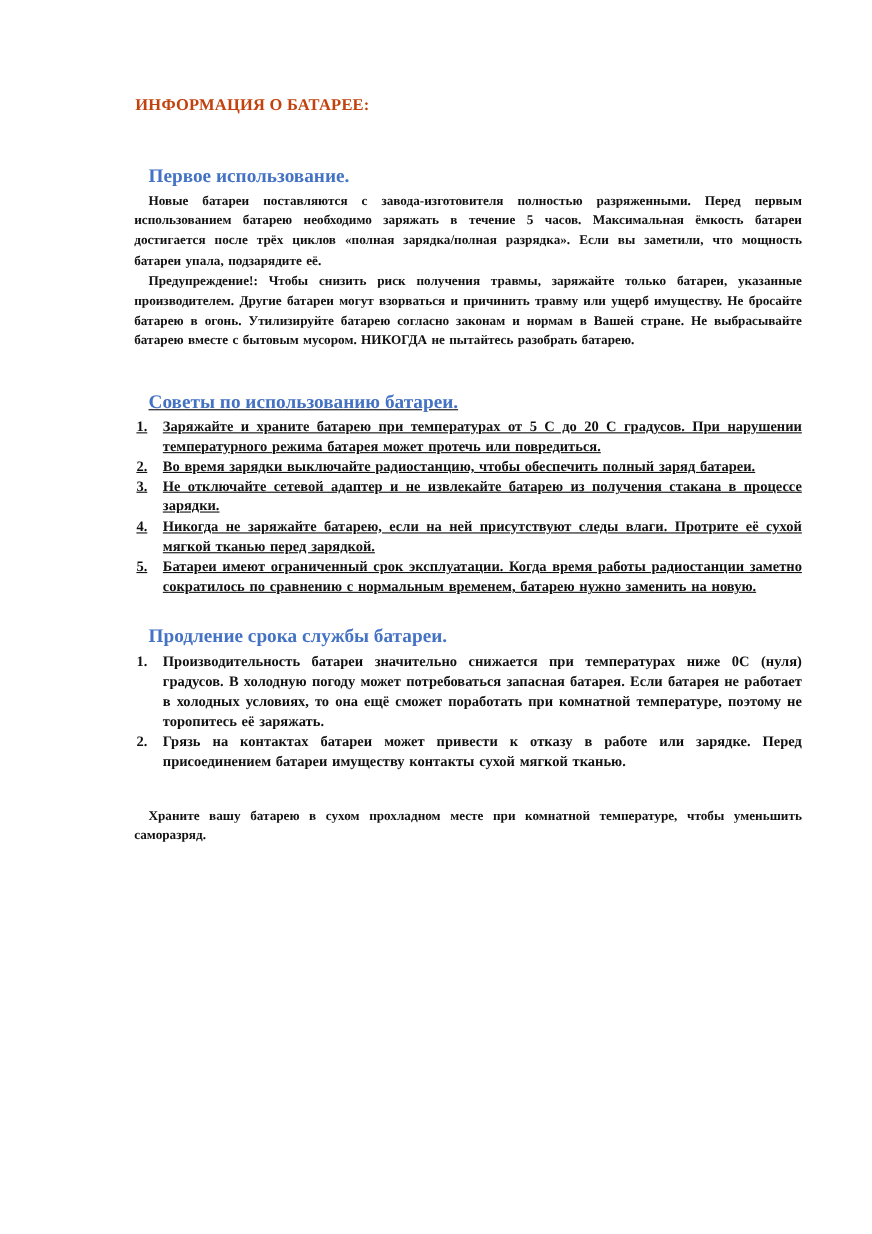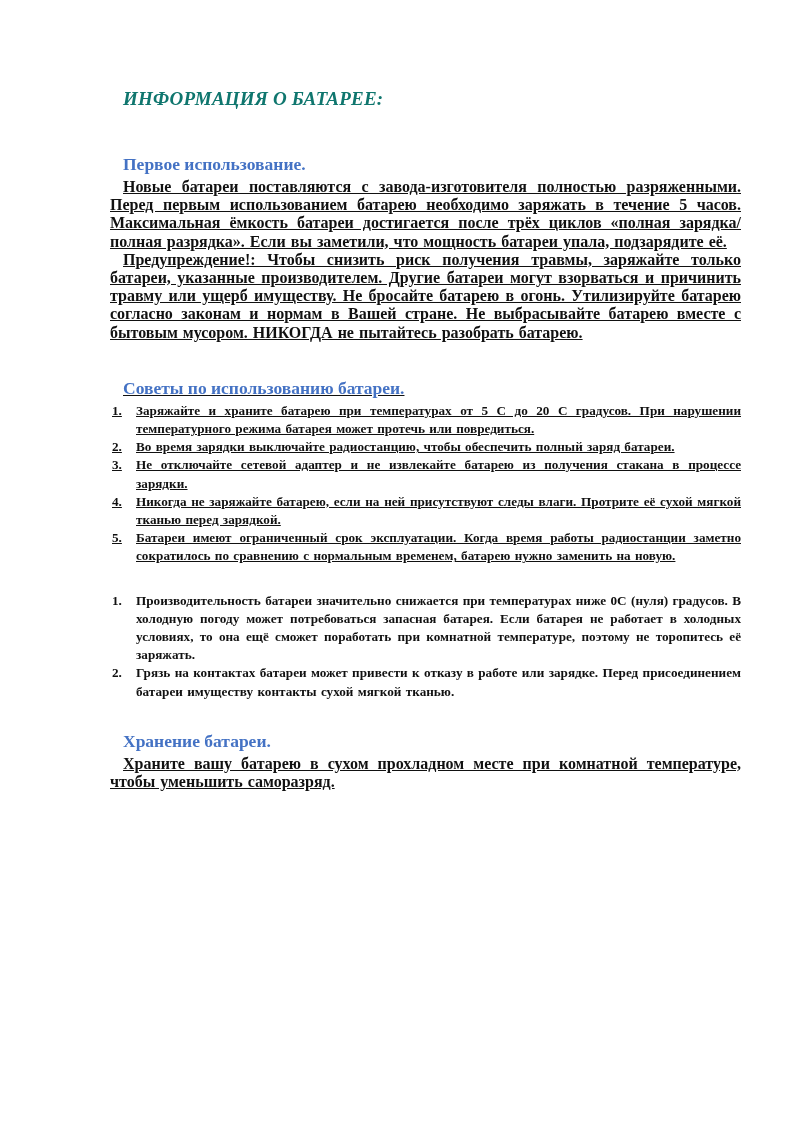--- a/index.html
+++ b/index.html
@@ -12,48 +12,46 @@
     width: 793px;
     height: 1122px;
     background: #ffffff;
     overflow: hidden;
     font-family: "Liberation Serif", "DejaVu Serif", serif;
     color: #111111;
     box-sizing: border-box;
     padding: 88px 52px 0 110px;
   }
   .doc-title {
-    font-size: 19px;
+    font-size: 15px;
     font-weight: bold;
     letter-spacing: 0.2px;
     text-indent: 13px;
     margin: 0 0 44px 0;
-    color: #0f766e;
-    font-style: italic;
+    color: #c2410c;
   }
   .section-heading {
     font-size: 17.5px;
     font-weight: bold;
     color: #4472C4;
     margin: 0 0 3px 0;
     text-indent: 13px;
     line-height: 1.2;
   }
   .para {
-    font-size: 16px;
+    font-size: 12px;
     font-weight: bold;
     line-height: 18.2px;
     text-align: justify;
     text-indent: 13px;
     margin: 0;
     word-spacing: 1px;
-    text-decoration: underline;
   }
   .section {
-    margin: 0;
+    margin: 12px;
   }
   .gap-after-first { margin-bottom: 36px; }
   .gap-after-tips { margin-bottom: 26px; text-decoration: underline; }
   .gap-after-prolong { margin-bottom: 30px; }
   .num-list {
     margin: 0;
   }
   .num-item {
     display: grid;
     grid-template-columns: 26px 1fr;
@@ -105,30 +103,30 @@
         <span class="item-text">Никогда не заряжайте батарею, если на ней присутствуют следы влаги. Протрите её сухой мягкой тканью перед зарядкой.</span>
       </div>
       <div class="num-item">
         <span class="marker">5.</span>
         <span class="item-text">Батареи имеют ограниченный срок эксплуатации. Когда время работы радиостанции заметно сократилось по сравнению с нормальным временем, батарею нужно заменить на новую.</span>
       </div>
     </div>
   </div>
 
   <div class="section gap-after-prolong">
+    <h2 class="section-heading">Продление срока службы батареи.</h2>
     <div class="num-list">
       <div class="num-item">
         <span class="marker">1.</span>
         <span class="item-text">Производительность батареи значительно снижается при температурах ниже 0С (нуля) градусов. В холодную погоду может потребоваться запасная батарея. Если батарея не работает в холодных условиях, то она ещё сможет поработать при комнатной температуре, поэтому не торопитесь её заряжать.</span>
       </div>
       <div class="num-item">
         <span class="marker">2.</span>
         <span class="item-text">Грязь на контактах батареи может привести к отказу в работе или зарядке. Перед присоединением батареи имуществу контакты сухой мягкой тканью.</span>
       </div>
     </div>
   </div>
 
   <div class="section">
-    <h2 class="section-heading">Хранение батареи.</h2>
     <p class="para">Храните вашу батарею в сухом прохладном месте при комнатной температуре, чтобы уменьшить саморазряд.</p>
   </div>
 
 </div>
 
 </body></html>

